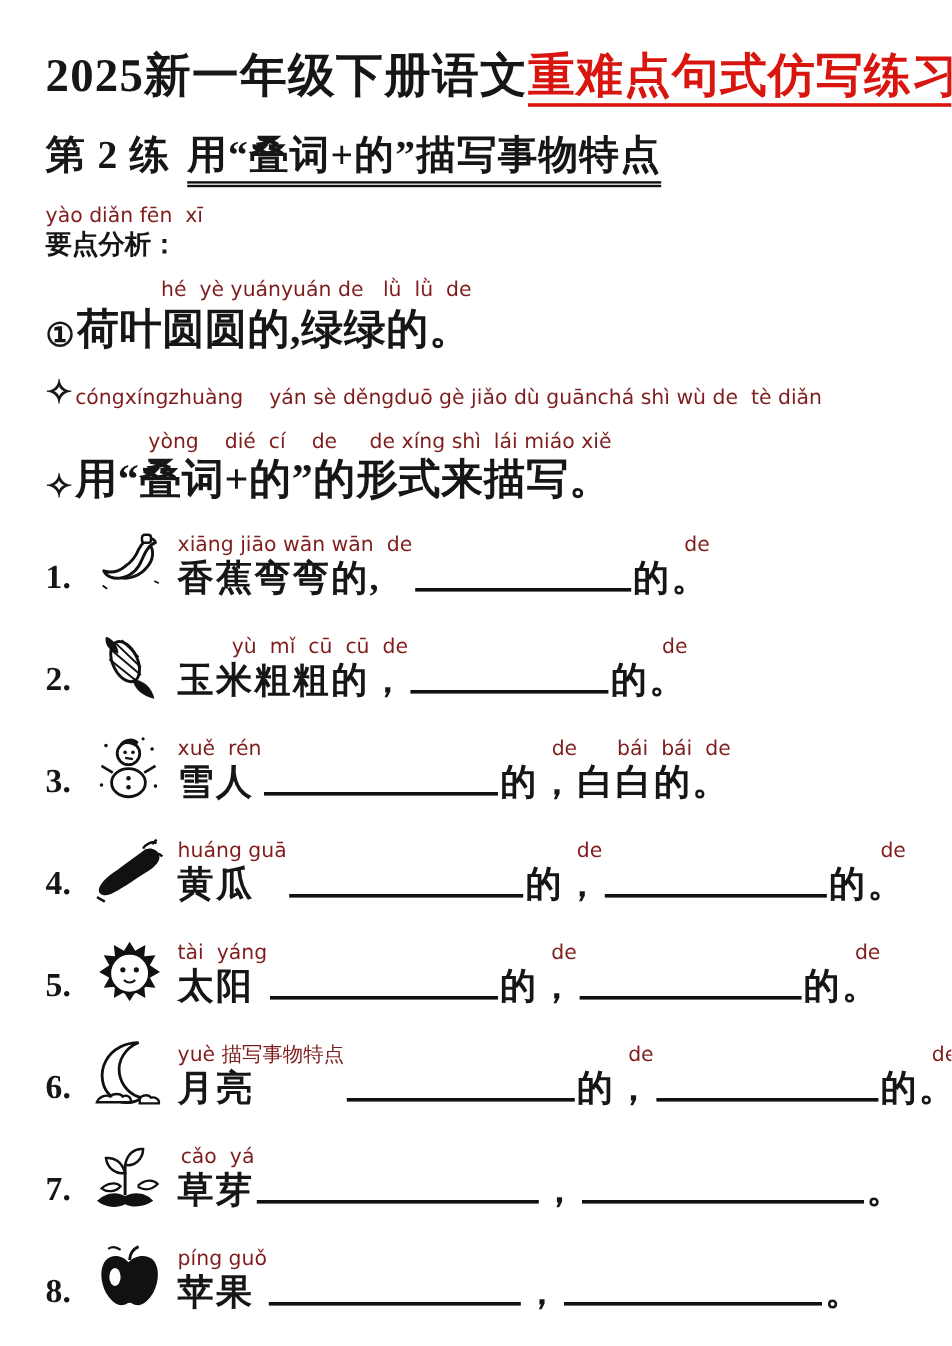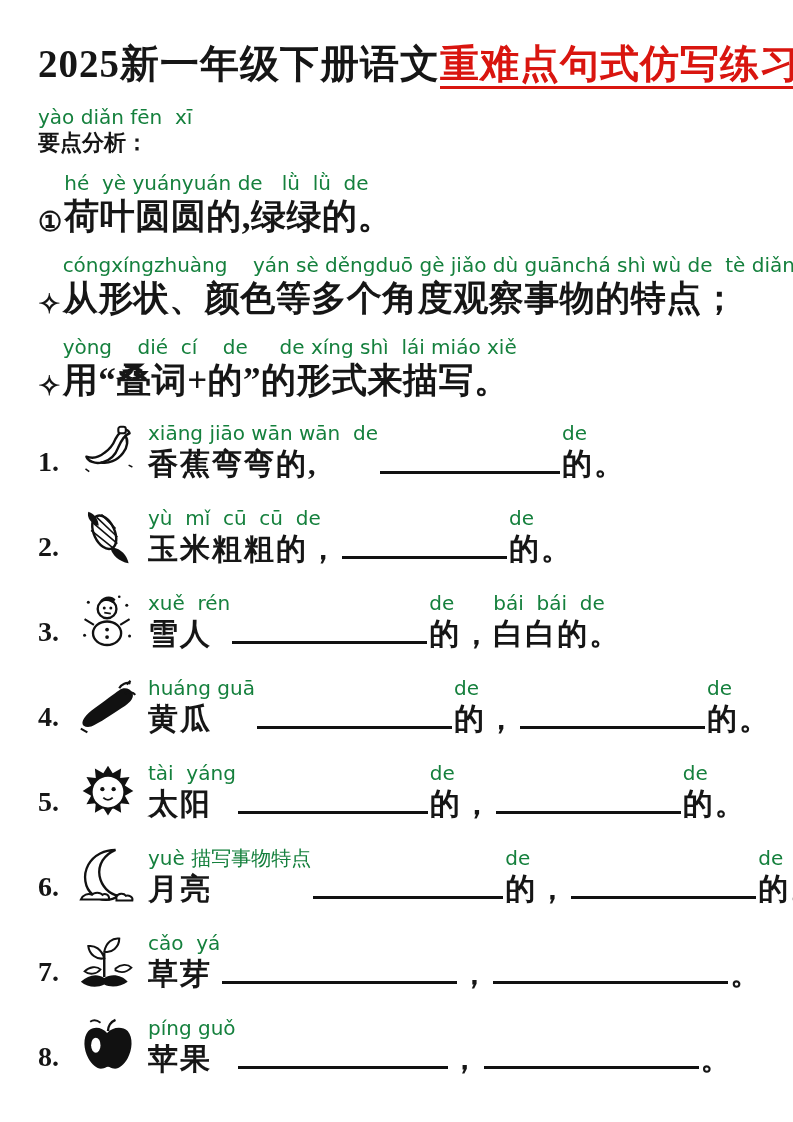--- a/index.html
+++ b/index.html
@@ -13,21 +13,21 @@
     overflow:hidden;
   }
   
   .title { font-size:39px; font-weight:800; letter-spacing:1px; line-height:1.15; white-space:nowrap; }
   .title .t-red { color:var(--accent,#d9150f); border-bottom:3px solid var(--accent,#d9150f); padding-bottom:1px; }
   .subtitle { margin-top:20px; font-size:33px; font-weight:800; letter-spacing:1px; white-space:nowrap; }
   .subtitle .s-prefix { margin-right:14px; }
   .subtitle .s-underline { border-bottom:5px double #111; padding-bottom:3px; }
   
   .seg { display:inline-flex; flex-direction:column; vertical-align:bottom; }
-  .py { display:block; font-family:"DejaVu Sans","Liberation Sans",sans-serif; font-size:20px; color:#15803d; white-space:pre; line-height:1.25; min-height:18px; }
+  .py { display:block; font-family:"DejaVu Sans","Liberation Sans",sans-serif; font-size:17px; color:#7f1d1d; white-space:pre; line-height:1.25; min-height:18px;text-align:right; }
   .hz { display:block; font-weight:700; line-height:1.2; white-space:pre; }
   
   .analysis { margin-top:18px; }
   .a-head .hz { font-size:22px; }
   .a-line { display:flex; align-items:flex-end; margin-top:15px; }
   .a-line .bullet { font-size:27px; font-weight:700; line-height:1.2; margin-right:2px; }
   .a-line .hz { font-size:35px; letter-spacing:0.5px; }
   
   .exercises { margin-top:16px; }
   .ex-row { display:flex; align-items:flex-end; margin-bottom:21px; min-height:64px; }
@@ -42,39 +42,39 @@
     text-align:center; font-size:16px; font-weight:600; letter-spacing:3px;
   }
 </style>
 </head>
 <body>
 
 <div class="page">
 
   <h1 class="title"><span>2025新一年级下册语文</span><span class="t-red">重难点句式仿写练习</span></h1>
 
+  <h2 class="subtitle"><span class="s-prefix">第 2 练</span><span class="s-underline">用“叠词+的”描写事物特点</span></h2>
 
   <div class="analysis">
     <div class="seg a-head">
       <span class="py">yào diǎn fēn  xī</span>
       <span class="hz">要点分析：</span>
     </div>
     <div id="analysis-lines">
         <div class="a-line">
           <span class="bullet">①</span>
           <span class="seg">
             <span class="py">hé  yè yuányuán de   lǜ  lǜ  de</span>
             <span class="hz">荷叶圆圆的,绿绿的。</span>
           </span>
         </div>
         <div class="a-line">
           <span class="bullet">✧</span>
           <span class="seg">
             <span class="py">cóngxíngzhuàng    yán sè děngduō gè jiǎo dù guānchá shì wù de  tè diǎn</span>
-            <span class="hz">从形状、颜色等多个角度观察事物的特点；</span>
           </span>
         </div>
         <div class="a-line">
           <span class="bullet">✧</span>
           <span class="seg">
             <span class="py">yòng    dié  cí    de     de xíng shì  lái miáo xiě</span>
             <span class="hz">用“叠词+的”的形式来描写。</span>
           </span>
         </div>
       </div>

